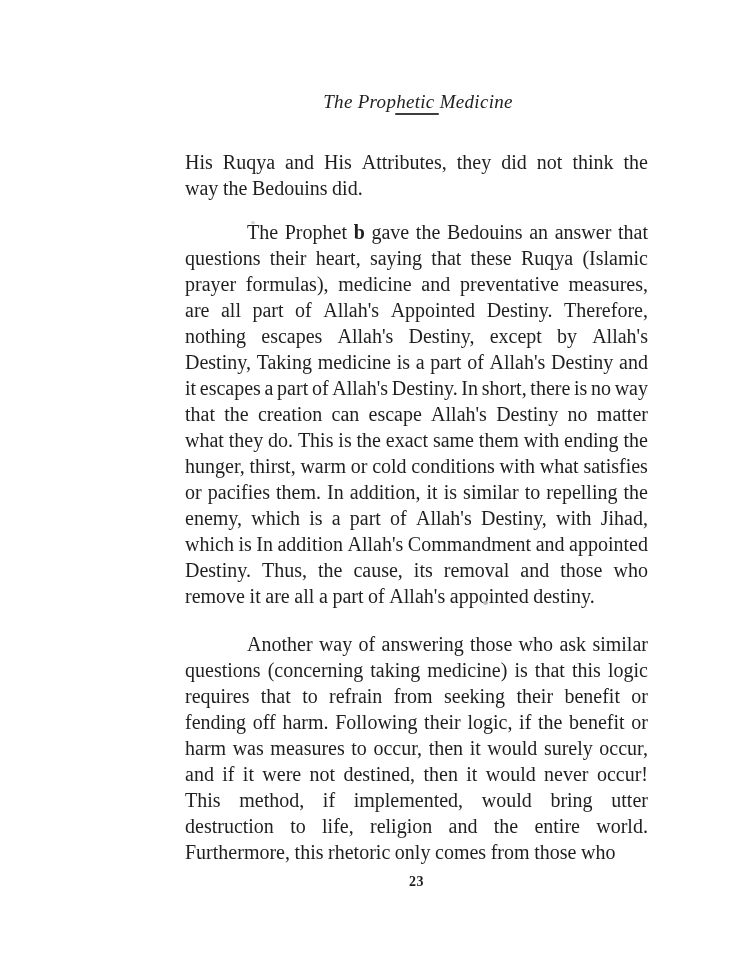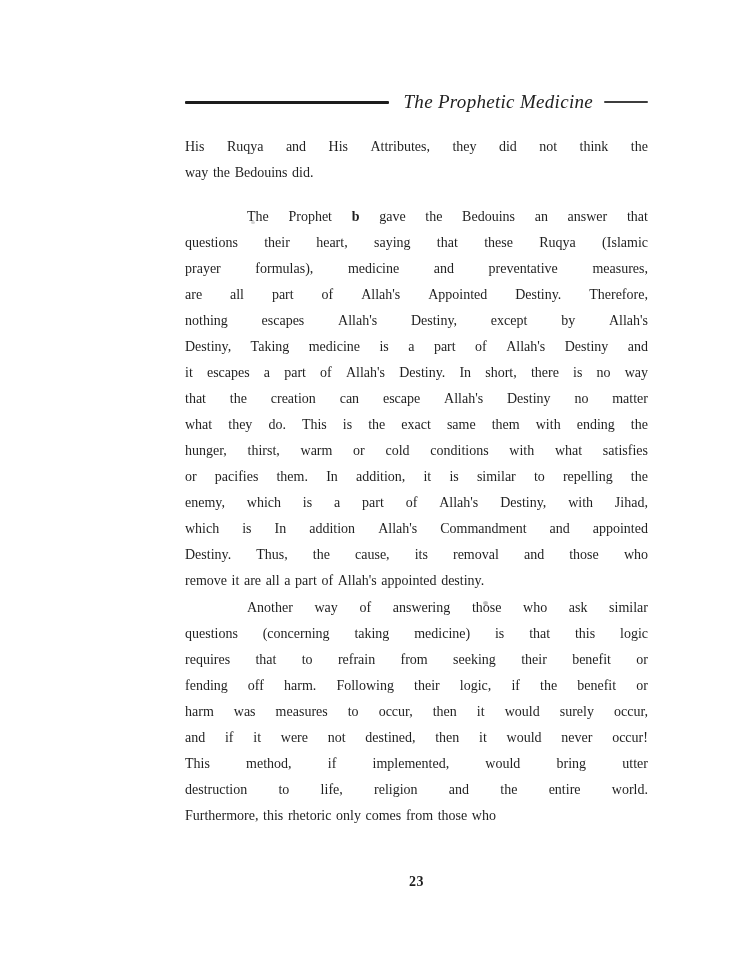--- a/index.html
+++ b/index.html
@@ -15,20 +15,21 @@
     color: #1f1f1f;
     overflow: hidden;
   }
   .page-header {
     position: absolute;
     left: 185px;
     top: 91px;
     width: 463px;
     display: flex;
     align-items: center;
+    flex-direction: column;
   }
   .rule-long {
     flex: 1;
     height: 3px;
     background: #1d1d1d;
     border-radius: 1px;
   }
   .header-title {
     font-style: italic;
     font-size: 19px;
@@ -39,26 +40,26 @@
   }
   .rule-short {
     width: 44px;
     height: 2px;
     background: #3d3d3d;
     border-radius: 1px;
   }
   .page-body {
     position: absolute;
     left: 185px;
-    top: 134px;
+    top: 149px;
     width: 463px;
-    font-size: 14px;
+    font-size: 20px;
   }
   .para + .para { margin-top: 18px; }
-  .para:last-child { margin-top: 1px; }
+  .para:last-child { margin-top: 22px; }
   .line {
     display: flex;
     flex-wrap: nowrap;
     justify-content: space-between;
     height: 26px;
     line-height: 26px;
     align-items: baseline;
     white-space: nowrap;
   }
   .line.indent { padding-left: 62px; }

